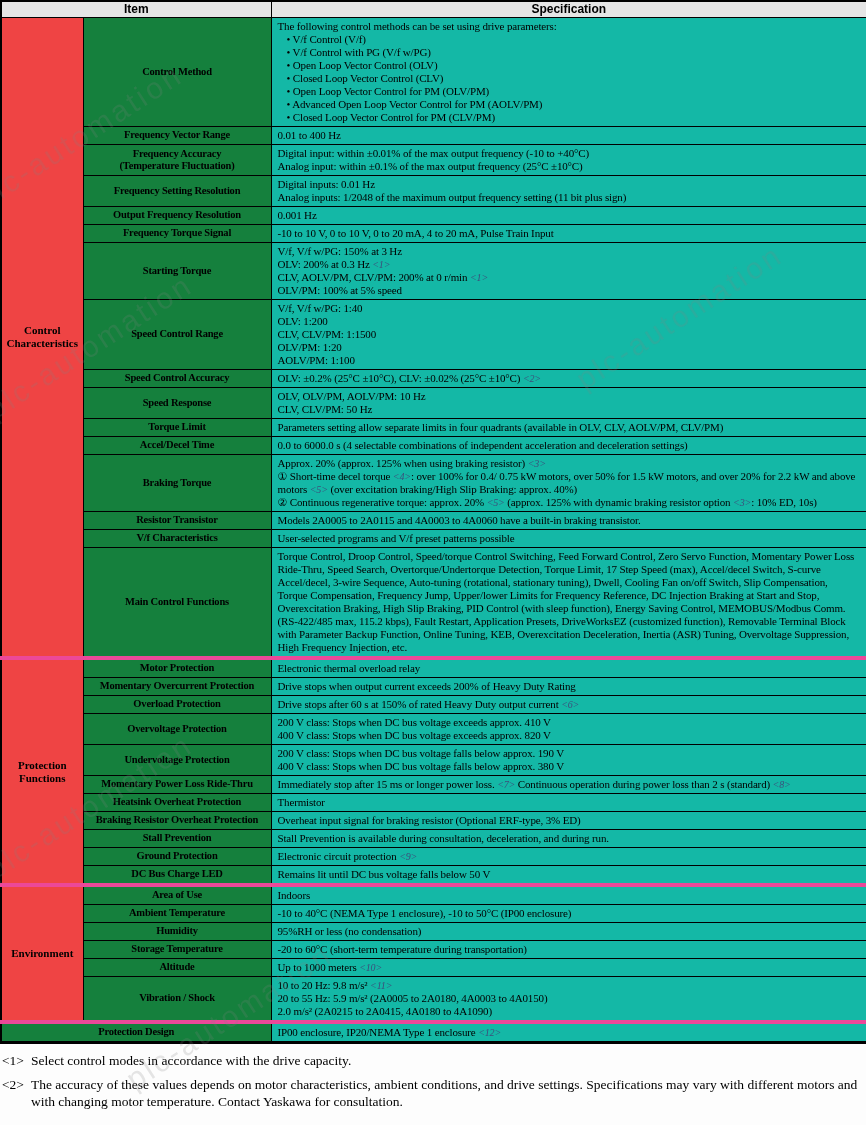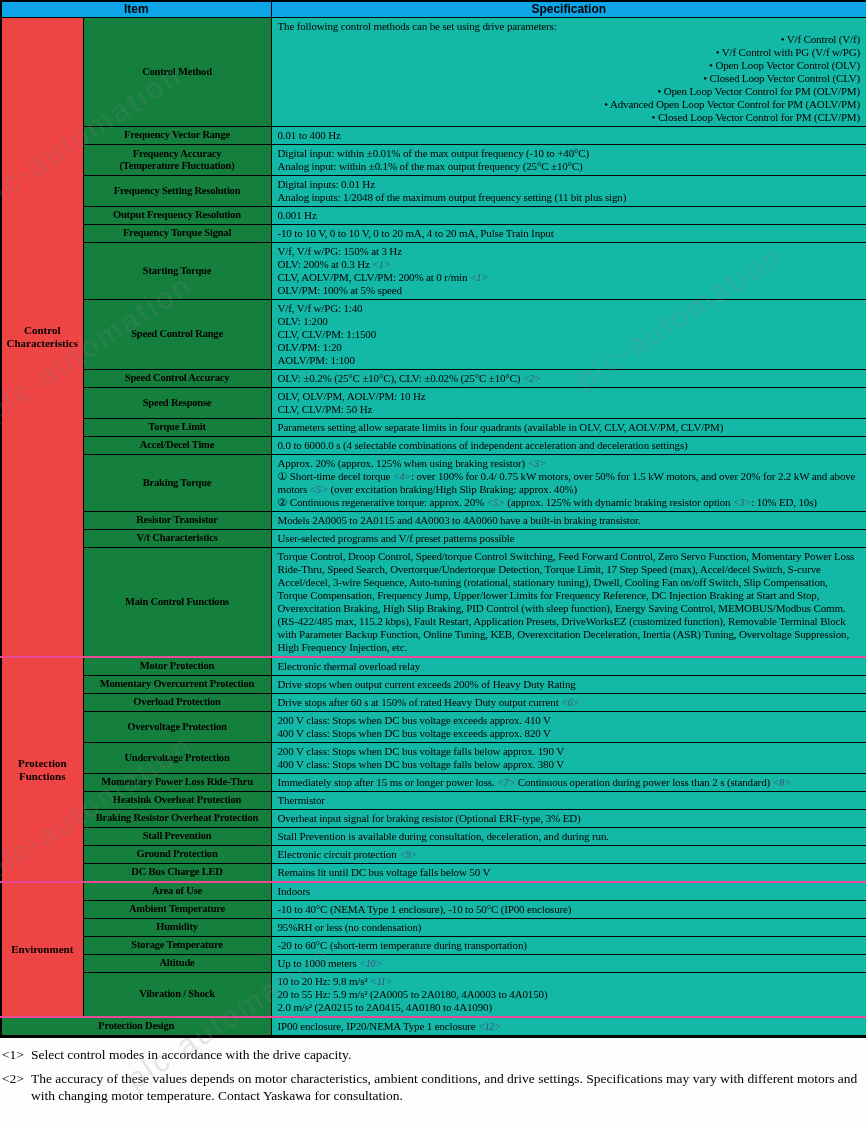--- a/index.html
+++ b/index.html
@@ -14,21 +14,21 @@
 
   table.spec-table {
     width: 866px;
     border-collapse: collapse;
     table-layout: fixed;
     border: 2px solid #000;
     border-bottom: 3px solid #000;
   }
   th, td { border: 1px solid #000; }
   thead th {
-    background: #0ea5e9;
+    background: #e5e5e5;
     font-family: "Liberation Sans", sans-serif;
     font-weight: bold;
     font-size: 12px;
     line-height: 13px;
     padding: 1px 16px;
     text-align: center;
   }
   td.group {
     background: #ef4444;
     font-weight: bold;
@@ -52,27 +52,27 @@
   }
   td.spec {
     background: #14b8a6;
     font-size: 11px;
     line-height: 13px;
     letter-spacing: -0.15px;
     vertical-align: middle;
     padding: 2px 6px;
   }
   td.spec .block { margin: 0; }
-  td.spec .bullet { padding-left: 9px; text-align: right; }
+  td.spec .bullet { padding-left: 9px; }
   .fn {
     font-style: italic;
     color: #3c4f7c;
     font-size: 10px;
   }
-  tr.section-start td { border-top: 2px solid #ec4899; }
+  tr.section-start td { border-top: 4px solid #ec4899; }
 
   .footnotes {
     margin: 8px 2px 0 2px;
     font-size: 13.5px;
     line-height: 17px;
   }
   .footnote { display: flex; gap: 7px; margin-bottom: 7px; }
   .fn-marker { flex: 0 0 auto; }
   .fn-text { flex: 1 1 auto; }
 

